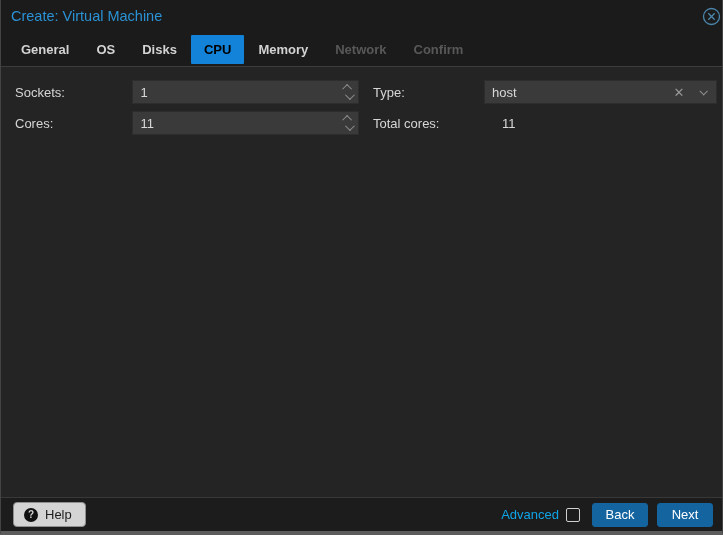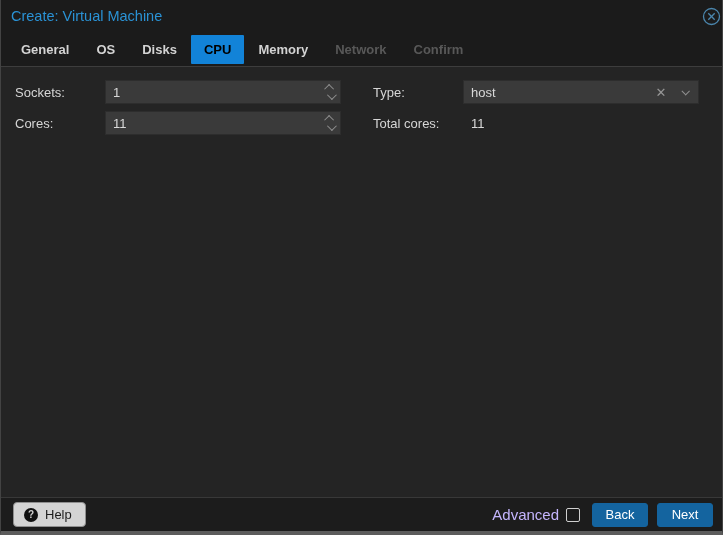--- a/index.html
+++ b/index.html
@@ -58,20 +58,21 @@
     height: 430px;
     background: #242424;
     padding-top: 13px;
   }
   .cols { display: flex; }
   .col { width: 358px; }
   .form-row {
     display: flex; align-items: center;
     height: 24px;
     margin-bottom: 7px;
+    gap: 31px;
   }
   .form-label {
     width: 104px;
     padding-left: 14px;
     color: #d6d6d6;
     font-size: 13px;
   }
   .field {
     width: 236px; height: 24px;
     background: #3a3a3a;
@@ -148,21 +149,21 @@
   }
   .help-icon {
     width: 14px; height: 14px;
     background: #111111;
     border-radius: 50%;
     color: #cfcfcf;
     font-size: 10px; font-weight: bold;
     display: flex; align-items: center; justify-content: center;
   }
   .footer-right { display: flex; align-items: center; }
-  .advanced-label { color: #c4b5fd; font-size: 15px; }
+  .advanced-label { color: #0ea5e9; font-size: 13px; }
   .checkbox {
     width: 14px; height: 14px;
     border: 1px solid #cfcfcf;
     border-radius: 2px;
     background: #1c1c1c;
     margin-left: 7px;
     cursor: pointer;
   }
   .btn {
     height: 24px;

